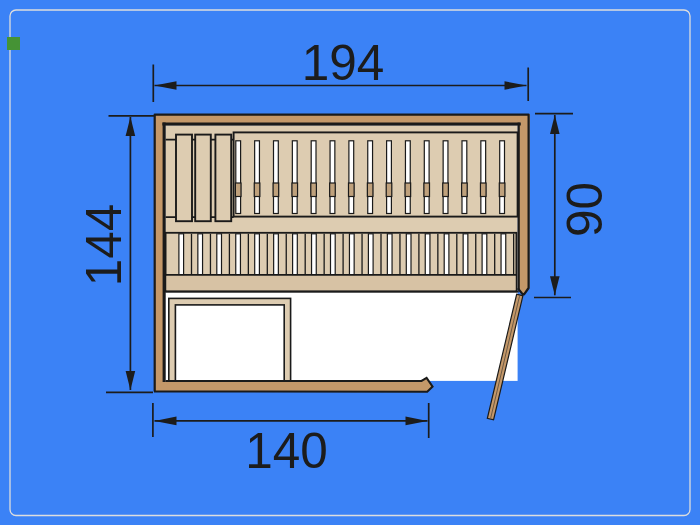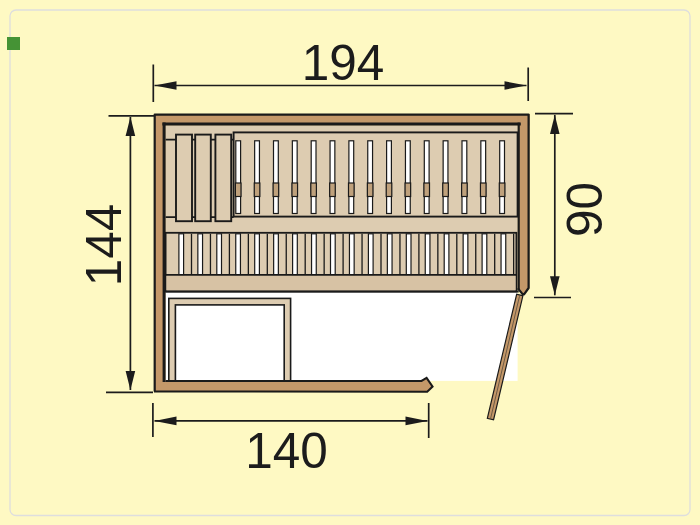--- a/index.html
+++ b/index.html
@@ -1,16 +1,16 @@
 <!DOCTYPE html>
 <html><head>
 <meta charset="utf-8">
 <style>
 html,body{margin:0;padding:0;background:#ffffff;}
-#stage{position:relative;width:700px;height:525px;background:#fef9c3;overflow:hidden;
+#stage{position:relative;width:700px;height:525px;background:#3b82f6;overflow:hidden;
 font-family:"Liberation Sans",sans-serif;}
 svg{position:absolute;left:0;top:0;}
 </style>
 </head>
 <body>
 
 <div id="stage">
 <svg width="700" height="525" viewBox="0 0 700 525">
 
   <rect x="10" y="10" width="680" height="505.5" rx="6" fill="none" stroke="#dedede" stroke-width="1.3"></rect>

